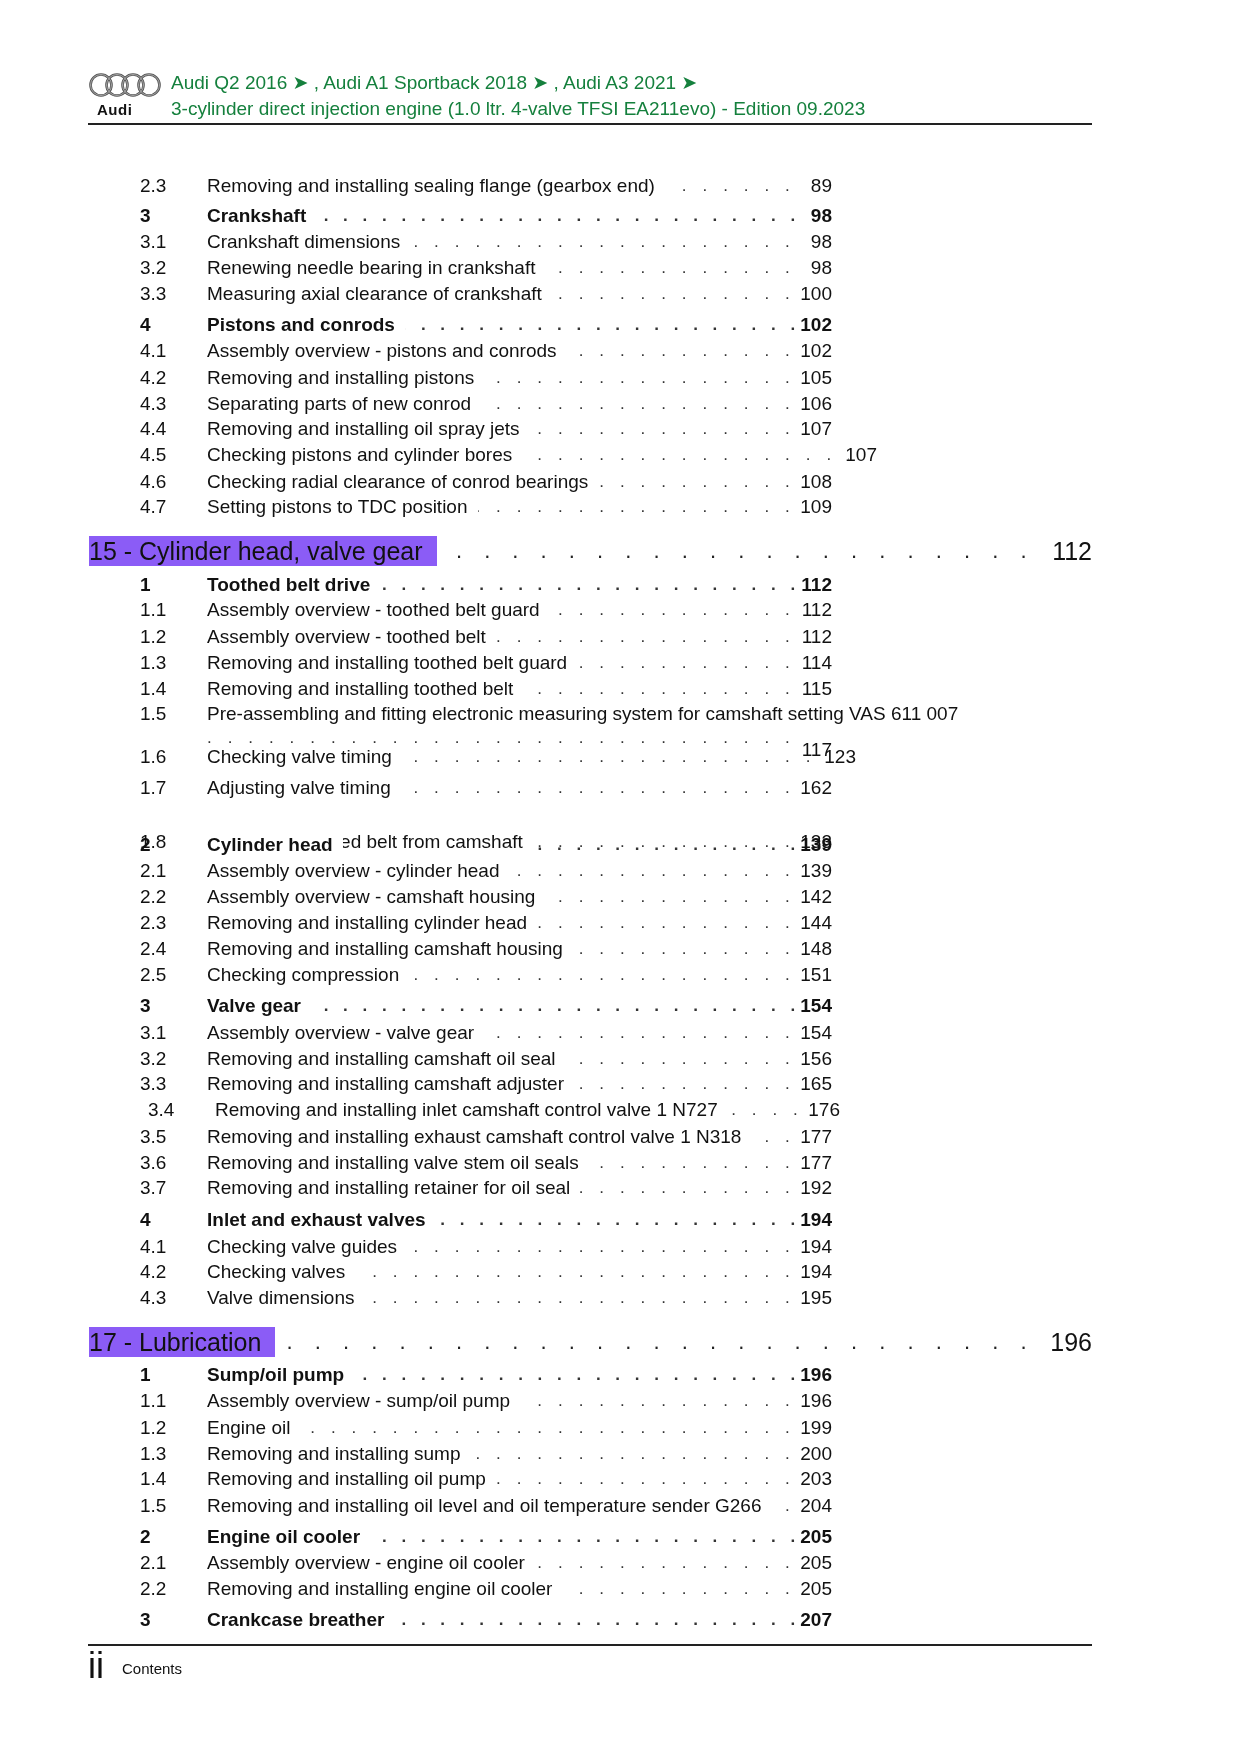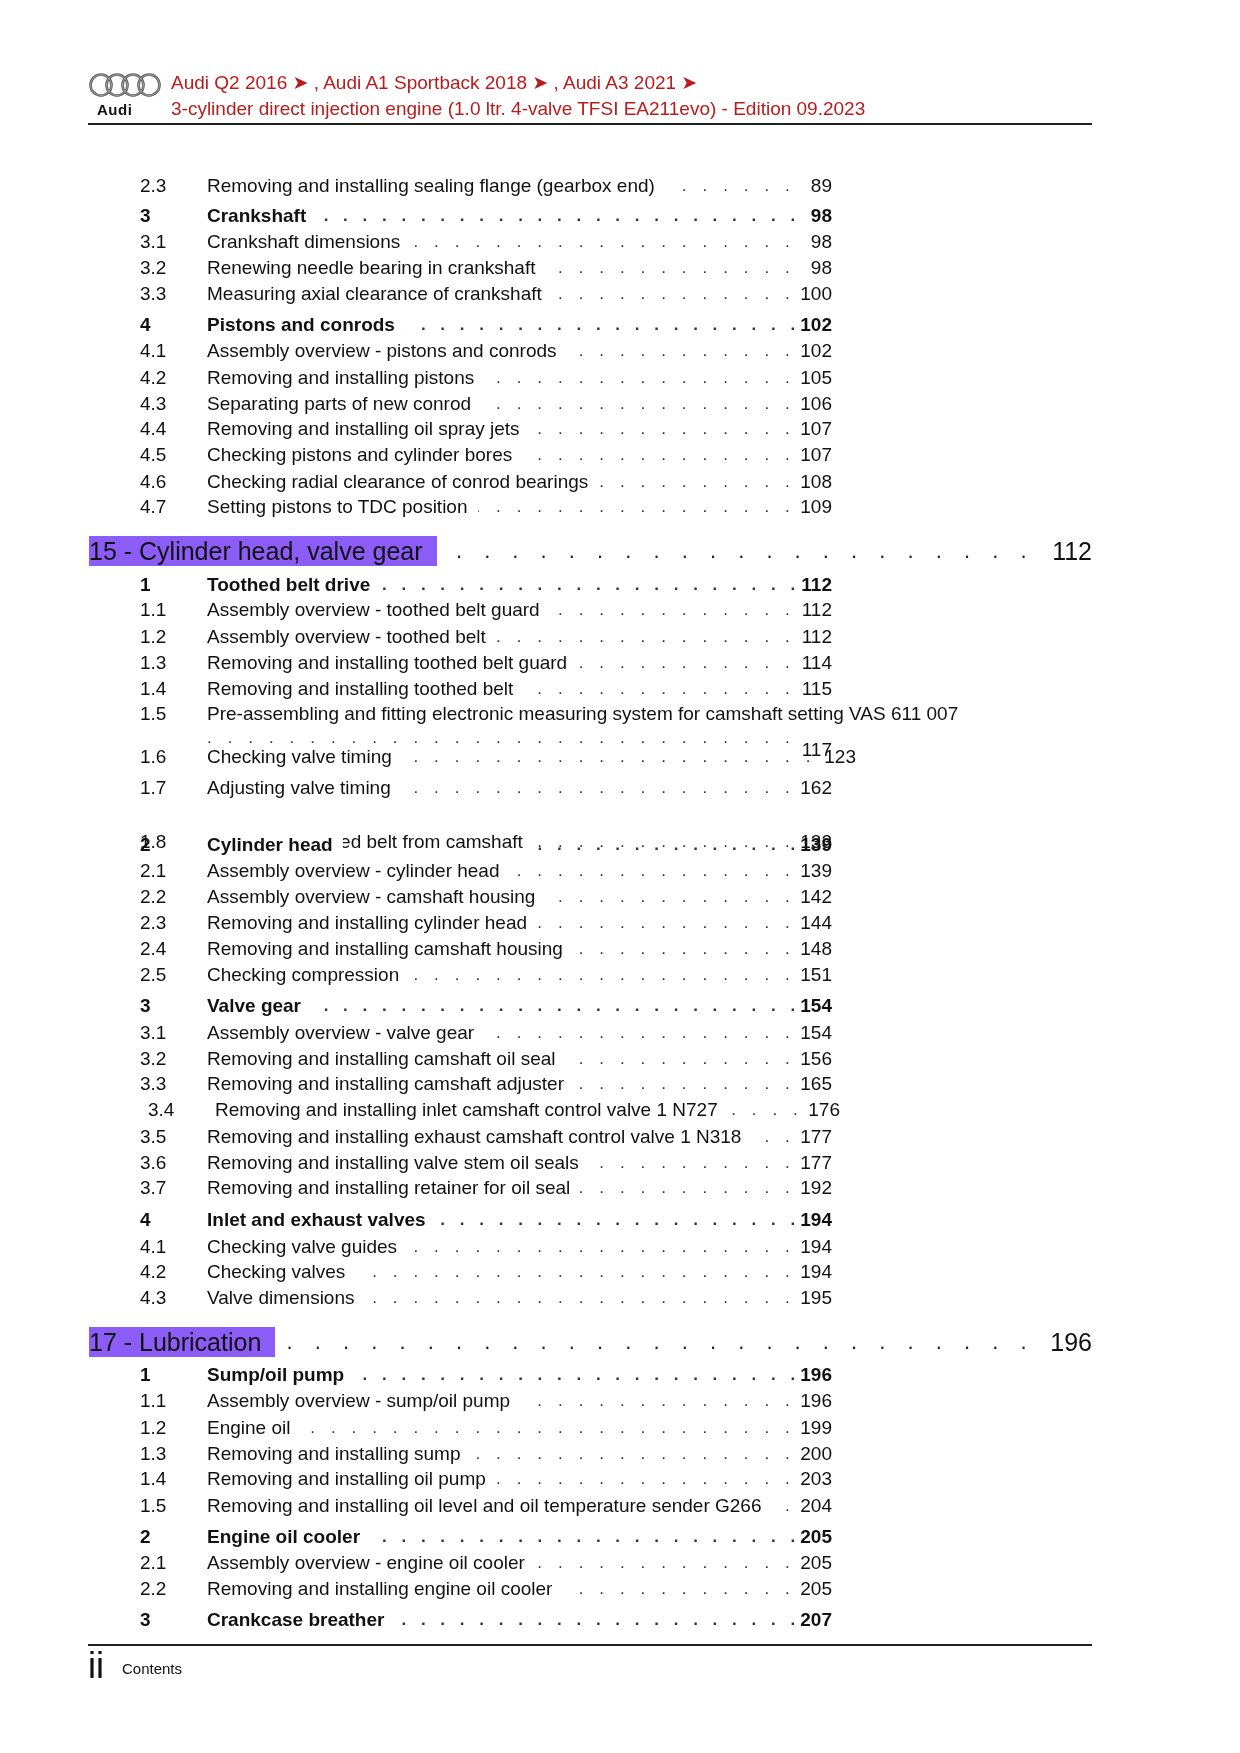--- a/index.html
+++ b/index.html
@@ -7,21 +7,21 @@
     width: 1240px; height: 1753px; position: relative; overflow: hidden;
     font-family: "Liberation Sans", sans-serif; color: #111111;
   }
   .logo { position: absolute; left: 89px; top: 72px; width: 72px; height: 46px; }
   .logo svg { display: block; }
   .logo-word {
     position: absolute; left: 97px; top: 101px; font-size: 15px; font-weight: bold;
     letter-spacing: 0.5px; color: #111;
   }
   .hdr-line {
-    position: absolute; left: 171px; font-size: 19px; line-height: 22px; white-space: nowrap; color: #b91c1c;
+    position: absolute; left: 171px; font-size: 19px; line-height: 22px; white-space: nowrap; color: #15803d;
   }
   .hdr1 { top: 72px; }
   .hdr2 { top: 98px; }
   .rule { position: absolute; left: 88px; width: 1004px; height: 2px; background: #222; }
   .rule.top { top: 123px; }
   .rule.bottom { top: 1644px; }
 
   .row {
     position: absolute; left: 0; width: 980px; height: 24px;
     font-size: 19px; line-height: 24px; white-space: nowrap;
@@ -135,21 +135,21 @@
       <span class="leader">. . . . . . . . . . . . . . . . . . . . . . . . . . . . . . . . . . . . . . . . . . . . . . . . . . . . . . . . . . . . . . . . . . . . . . . . . . . . . . . . . . . . . . . . . . . . . . . . . . . . . . . . .</span>
       <span class="title">Separating parts of new conrod</span>
       <span class="page">106</span>
     </div>
     <div class="row l2" style="top: 417px;">
       <span class="num">4.4</span>
       <span class="leader">. . . . . . . . . . . . . . . . . . . . . . . . . . . . . . . . . . . . . . . . . . . . . . . . . . . . . . . . . . . . . . . . . . . . . . . . . . . . . . . . . . . . . . . . . . . . . . . . . . . . . . . . .</span>
       <span class="title">Removing and installing oil spray jets</span>
       <span class="page">107</span>
     </div>
-    <div class="row l2" style="top: 443px;">
+    <div class="row l2" style="top: 443px; padding-left: 45px;">
       <span class="num">4.5</span>
       <span class="leader">. . . . . . . . . . . . . . . . . . . . . . . . . . . . . . . . . . . . . . . . . . . . . . . . . . . . . . . . . . . . . . . . . . . . . . . . . . . . . . . . . . . . . . . . . . . . . . . . . . . . . . . . .</span>
       <span class="title">Checking pistons and cylinder bores</span>
       <span class="page">107</span>
     </div>
     <div class="row l2" style="top: 470px;">
       <span class="num">4.6</span>
       <span class="leader">. . . . . . . . . . . . . . . . . . . . . . . . . . . . . . . . . . . . . . . . . . . . . . . . . . . . . . . . . . . . . . . . . . . . . . . . . . . . . . . . . . . . . . . . . . . . . . . . . . . . . . . . .</span>
       <span class="title">Checking radial clearance of conrod bearings</span>
       <span class="page">108</span>

